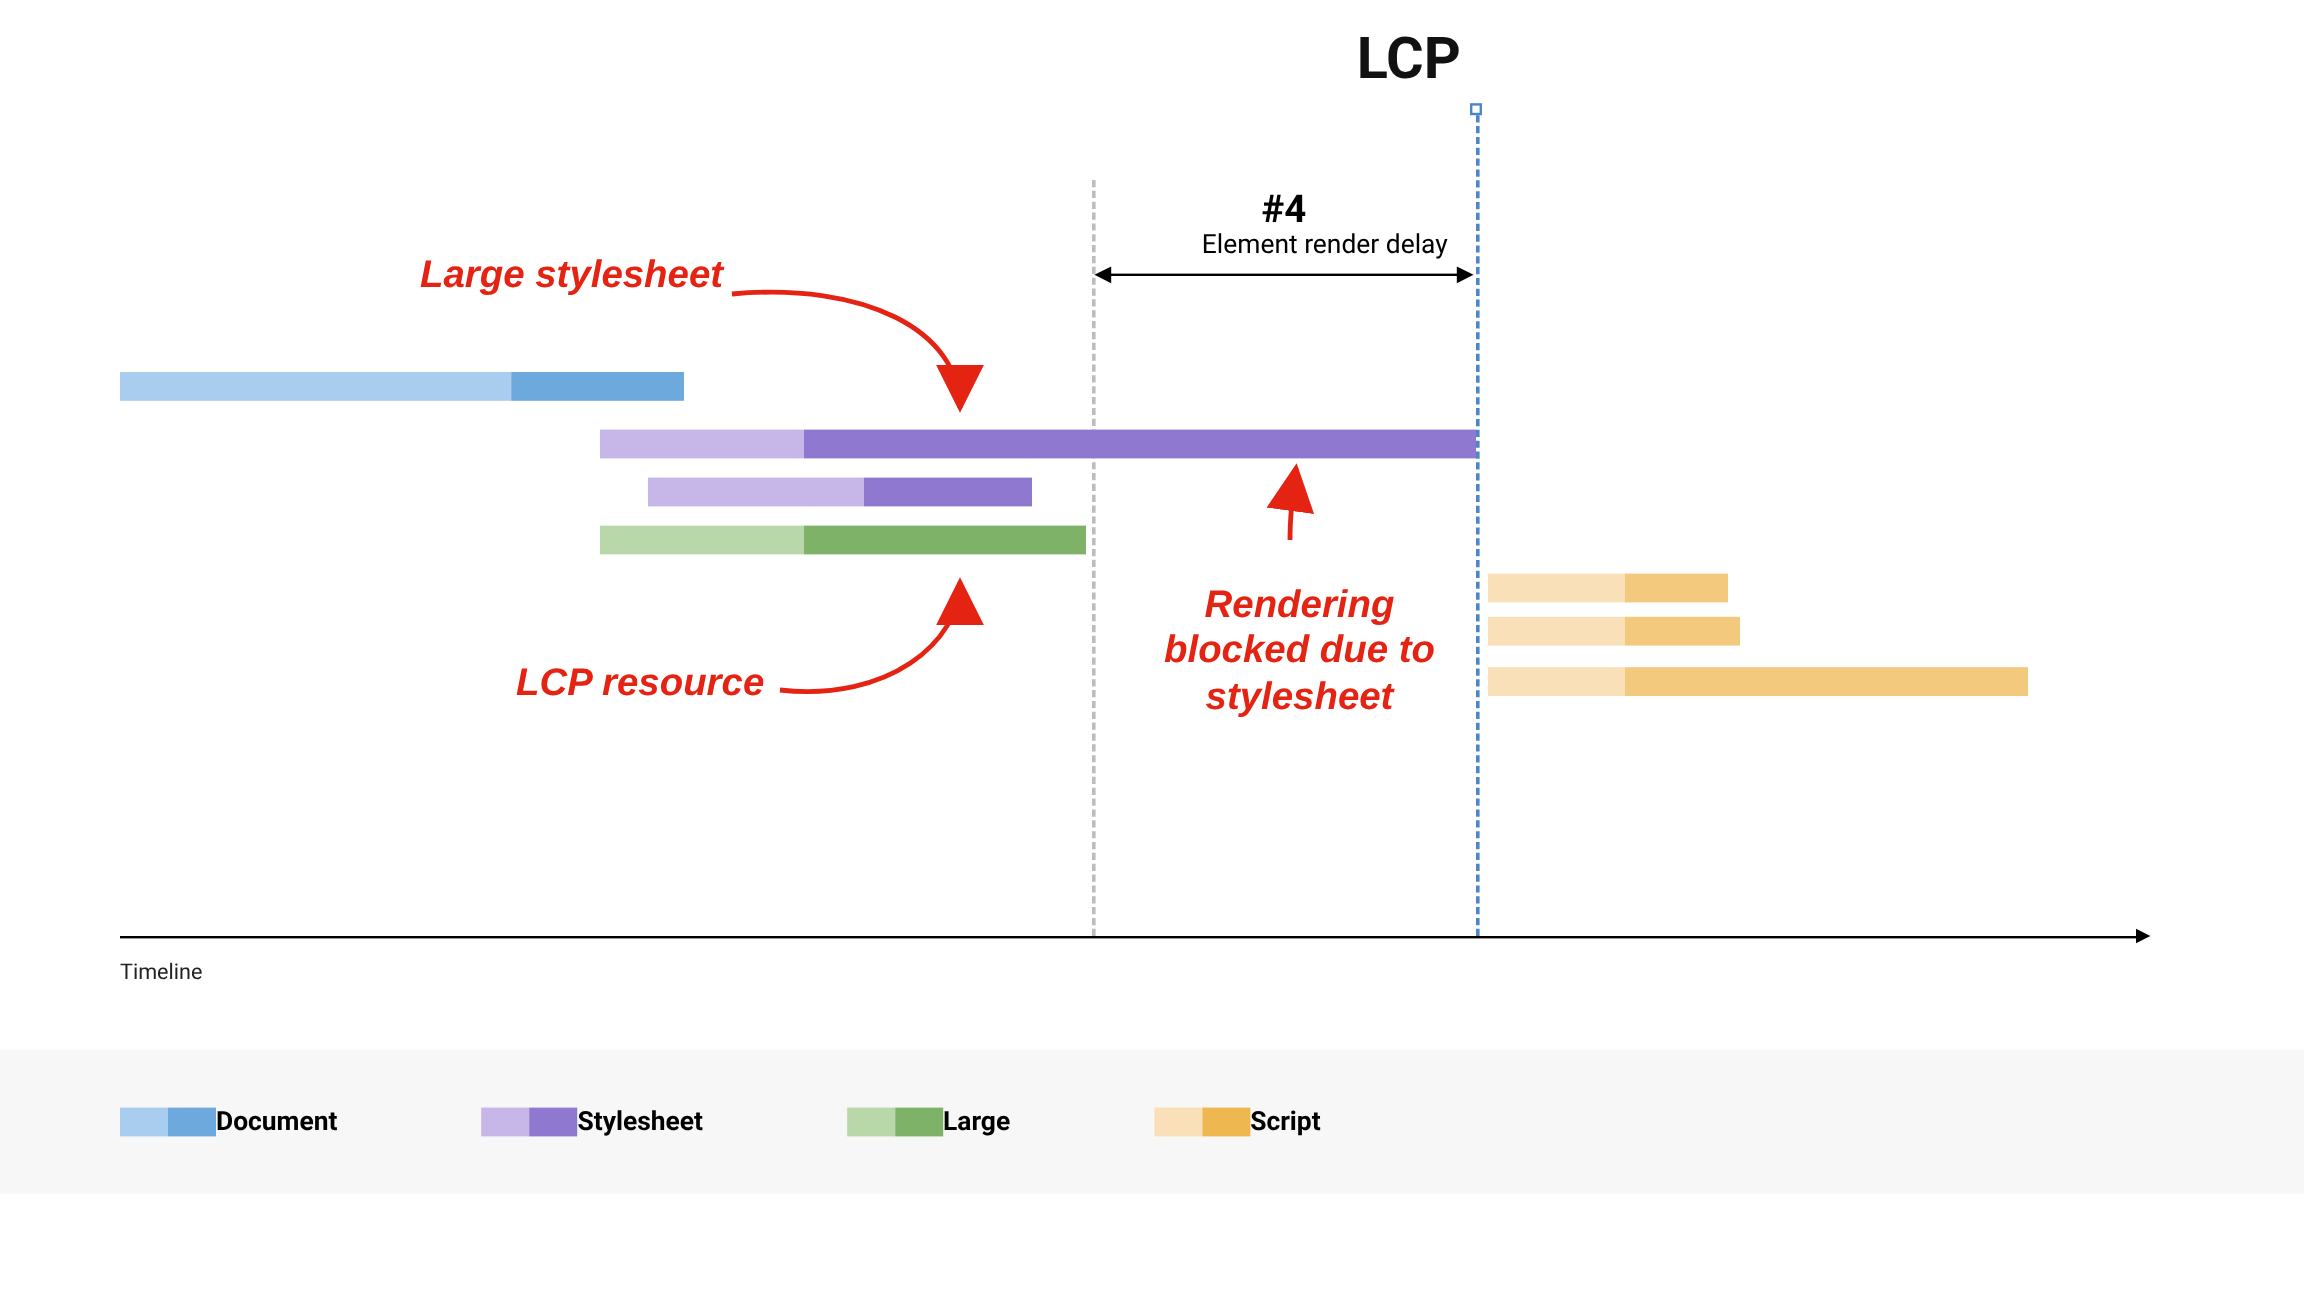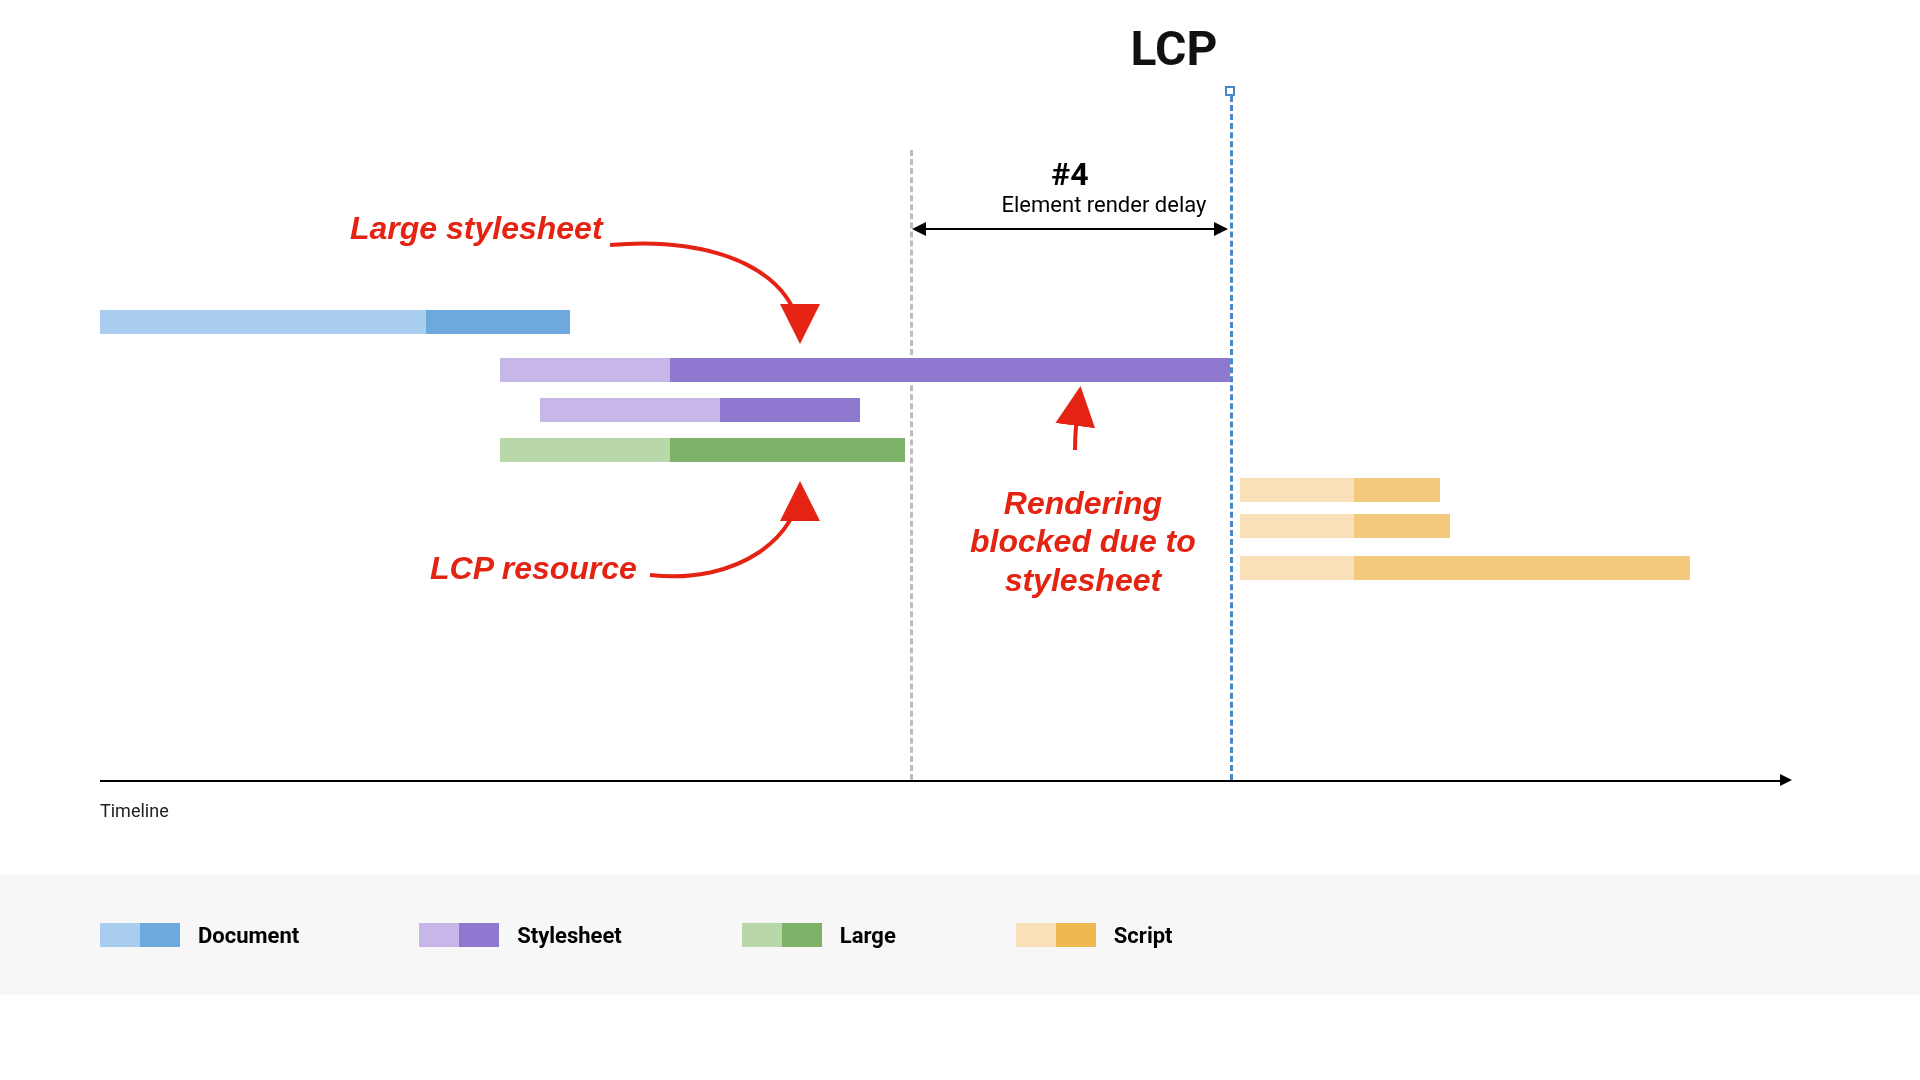--- a/index.html
+++ b/index.html
@@ -96,21 +96,20 @@
     height: 120px;
     background: #f7f7f7;
     display: flex;
     align-items: center;
     gap: 120px;
     padding-left: 100px;
   }
   .legend-item {
     display: flex;
     align-items: center;
-    gap: 18px;
   }
   .legend-swatch {
     width: 80px;
     height: 24px;
     display: flex;
   }
   .legend-label {
     font-weight: 700;
     font-size: 22px;
   }

